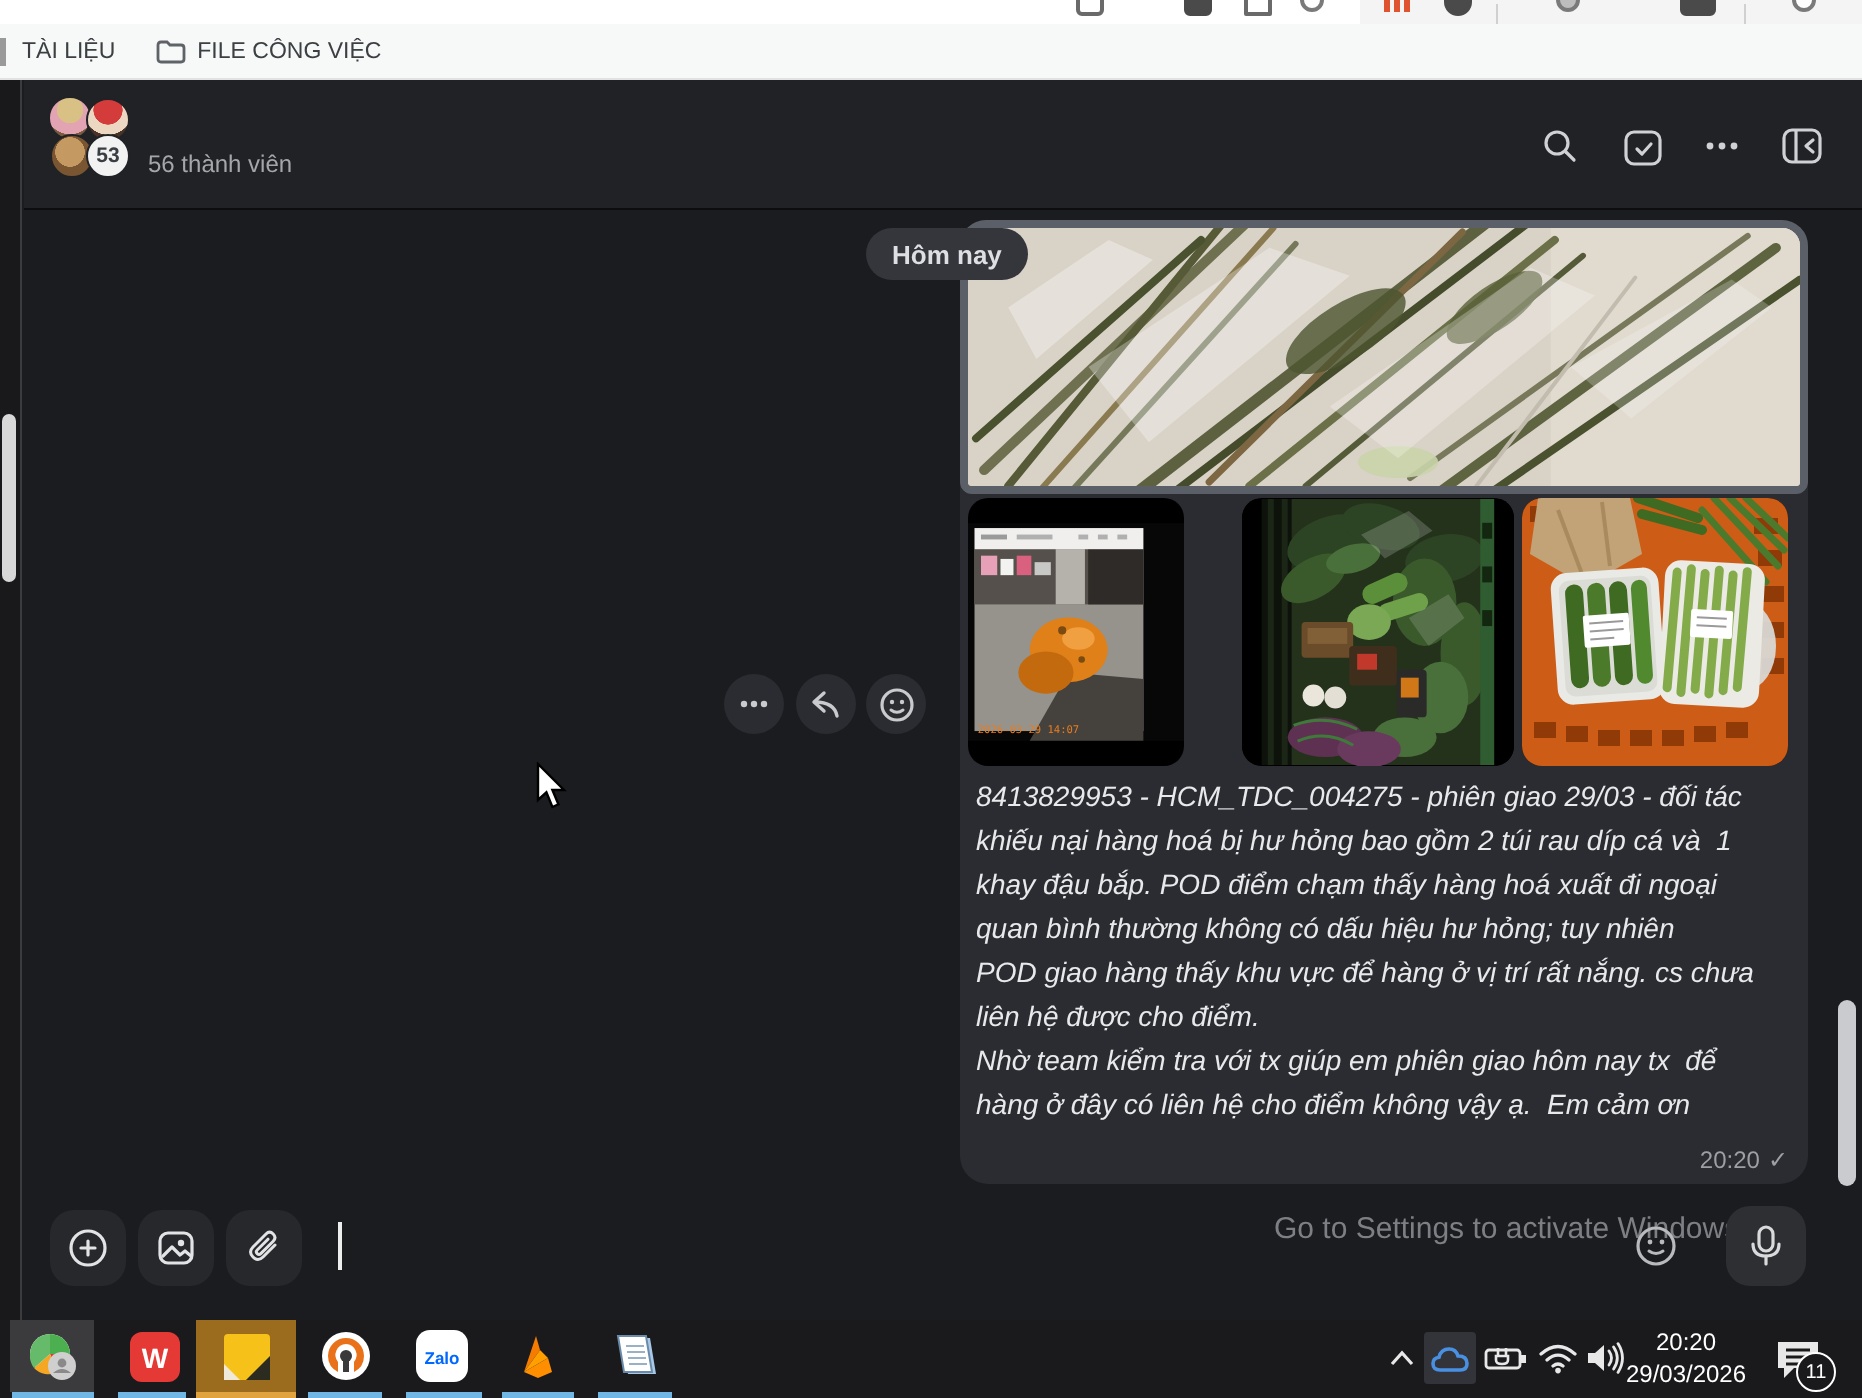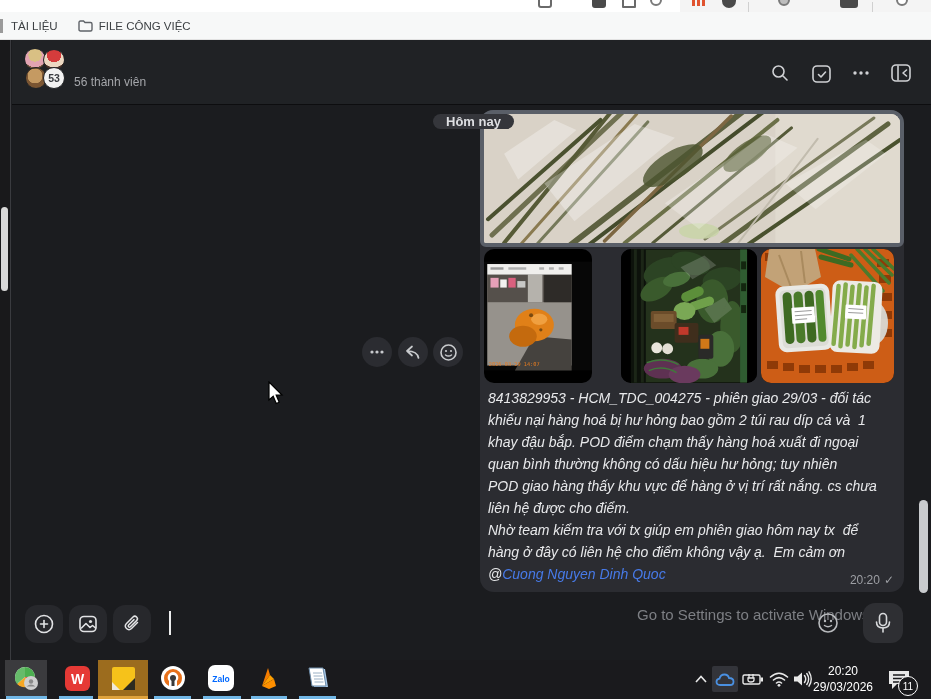--- a/index.html
+++ b/index.html
@@ -34,21 +34,21 @@
   .avc { position:absolute; width:22px; height:22px; border-radius:50%; border:1.5px solid #202225; }
   #av1 { left:0; top:0; background:radial-gradient(circle at 50% 30%, #d9c084 0 38%, #e2a3b2 39% 70%, #7a5a40 71%); }
   #av2 { left:19px; top:1px; background:radial-gradient(circle at 50% 25%, #d43c3c 0 40%, #ecd8c2 41% 68%, #4a3228 69%); }
   #av3 { left:1px; top:19px; background:radial-gradient(circle at 45% 40%, #c59a62 0 45%, #7a5532 46%); }
   #av-badge { left:19px; top:19px; background:#f2f2f2; color:#3a3d42; font-size:10.5px; font-weight:bold; display:flex; align-items:center; justify-content:center; }
   #chat-title { position:absolute; left:62px; top:13px; font-size:15px; font-weight:bold; color:#f1f2f3; }
   #chat-subtitle { position:absolute; left:62px; top:35px; font-size:12px; color:#a4a6aa; }
   .hdr-btn { position:absolute; top:20px; width:26px; height:26px; display:flex; align-items:center; justify-content:center; cursor:pointer; }
 
   
-  #date-pill { position:absolute; left:433px; top:74px; height:15px; padding:0 13px; background:#35363b; border-radius:13px; color:#dedfe2; font-size:13px; font-weight:bold; display:flex; align-items:center; z-index:5; }
+  #date-pill { position:absolute; left:433px; top:74px; height:26px; padding:0 13px; background:#35363b; border-radius:13px; color:#dedfe2; font-size:13px; font-weight:bold; display:flex; align-items:center; z-index:5; }
 
   
   #bubble { position:absolute; left:480px; top:70px; width:424px; height:482px; background:#2b2c31; border-radius:14px; }
   #msg-top-img { position:absolute; left:0; top:0; width:424px; height:137px; border:4px solid #5a5f68; border-radius:13px 13px 6px 6px; overflow:hidden; background:#d9d2c7; }
   #msg-top-img svg { display:block; width:100%; height:100%; }
   .thumb { position:absolute; top:139px; height:134px; border-radius:10px; overflow:hidden; background:#000; }
   #thumb1 { left:4px;   width:108px;text-align:right; }
   #thumb2 { left:141px; width:136px; }
   #thumb3 { left:281px; width:133px; }
   .thumb svg { display:block; width:100%; height:100%; }
@@ -327,21 +327,20 @@
               <line x1="111" y1="36" x2="109" y2="94"></line>
           </g>
           <rect x="84" y="56" width="21" height="14" rx="1" fill="#ffffff"></rect>
           <path d="M87 60 h15 M87 64 h15" stroke="#9a9a9a" stroke-width="1" fill="none"></path>
         </g>
       </svg>
     </div>
 
     <div id="msg-text">
       <div><div>8413829953 - HCM_TDC_004275 - phiên giao 29/03 - đối tác</div><div>khiếu nại hàng hoá bị hư hỏng bao gồm 2 túi rau díp cá và  1</div><div>khay đậu bắp. POD điểm chạm thấy hàng hoá xuất đi ngoại</div><div>quan bình thường không có dấu hiệu hư hỏng; tuy nhiên</div><div>POD giao hàng thấy khu vực để hàng ở vị trí rất nắng. cs chưa</div><div>liên hệ được cho điểm.</div><div>Nhờ team kiểm tra với tx giúp em phiên giao hôm nay tx  để</div><div>hàng ở đây có liên hệ cho điểm không vậy ạ.  Em cảm ơn</div></div>
-      <div id="mention-line"><span>@</span><span id="mention-name">Cuong Nguyen Dinh Quoc</span></div>
     </div>
 
     <div id="msg-meta">
       <span>20:20</span>
       <span>✓</span>
     </div>
   </div>
 
   <div id="act-more" class="act-btn">
     <svg width="18" height="18" viewBox="0 0 18 18">

